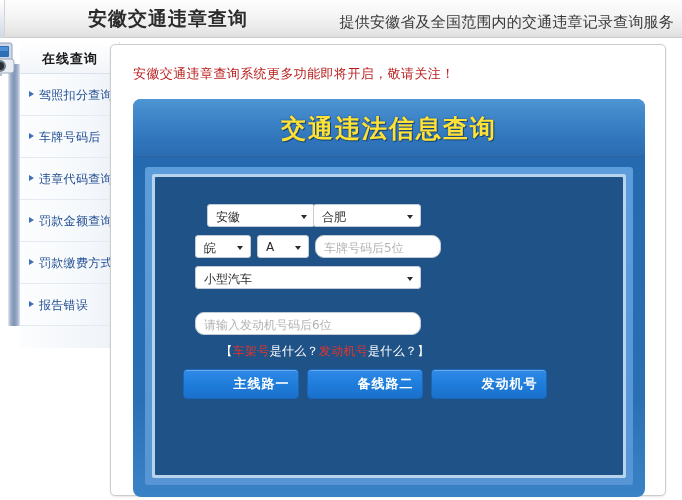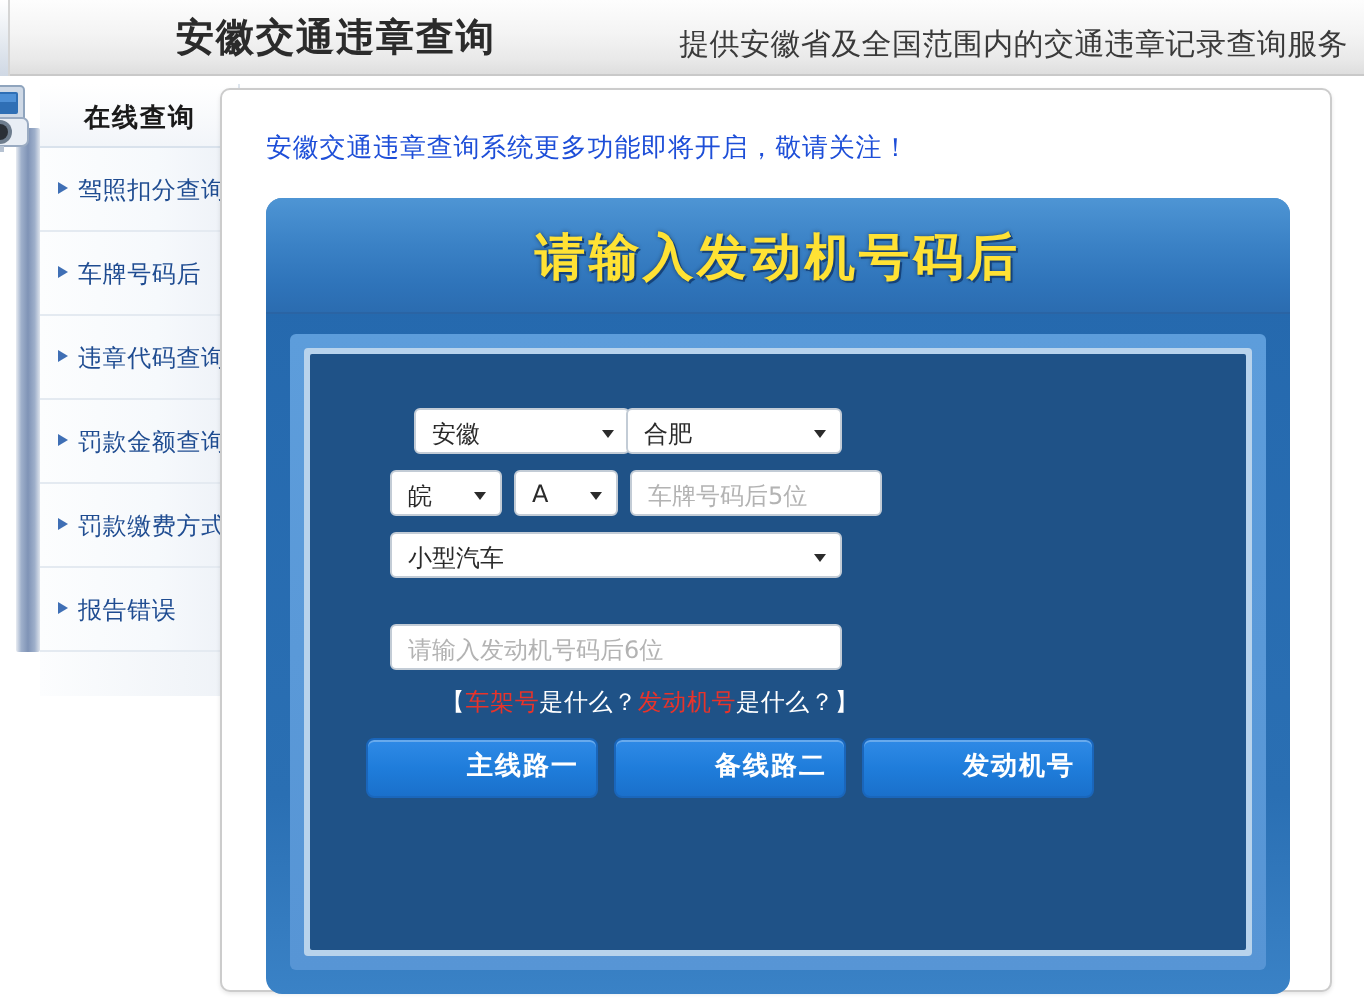--- a/index.html
+++ b/index.html
@@ -134,21 +134,21 @@
     height: 452px;
     background: #ffffff;
     border: 1px solid #cccccc;
     border-radius: 5px;
     box-shadow: 0 1px 2px rgba(0,0,0,0.10);
   }
   #announce {
     position: absolute;
     left: 22px; top: 20px;
     font-size: 13px;
-    color: #1d4ed8;
+    color: #b91c1c;
     white-space: nowrap;
     letter-spacing: 0.4px;
   }
 
   
   #query-panel {
     position: absolute;
     left: 22px; top: 54px;
     width: 512px;
     height: 398px;
@@ -226,21 +226,21 @@
     width: 0; height: 0;
     border-left: 3.5px solid transparent;
     border-right: 3.5px solid transparent;
     border-top: 4.5px solid #2b2b2b;
   }
   .ph {
     position: absolute;
     height: 23px;
     background: #ffffff;
     border: 1px solid #c3ccd6;
-    border-radius: 3px;
+    border-radius: 9px;
     text-decoration: underline;
   }
   .ph-text {
     position: absolute;
     left: 8px; top: 4px;
     font-size: 12px;
     color: #b3b3b3;
     white-space: nowrap;
   }
 
@@ -348,21 +348,21 @@
     </svg>
   </div>
 
   <div id="content-card">
 
     <div id="announce">安徽交通违章查询系统更多功能即将开启，敬请关注！</div>
 
     <div id="query-panel">
 
       <div id="panel-title-bar">
-        <div id="panel-title">请输入发动机号码后</div>
+        <div id="panel-title">交通违法信息查询</div>
       </div>
 
       <div id="frame-outer">
         <div id="frame-mid">
           <div id="frame-inner">
             <div class="form-area">
 
               <div class="sel" id="f-province">
                 <span class="sel-text">安徽</span>
                 <span class="sel-arrow"></span>

